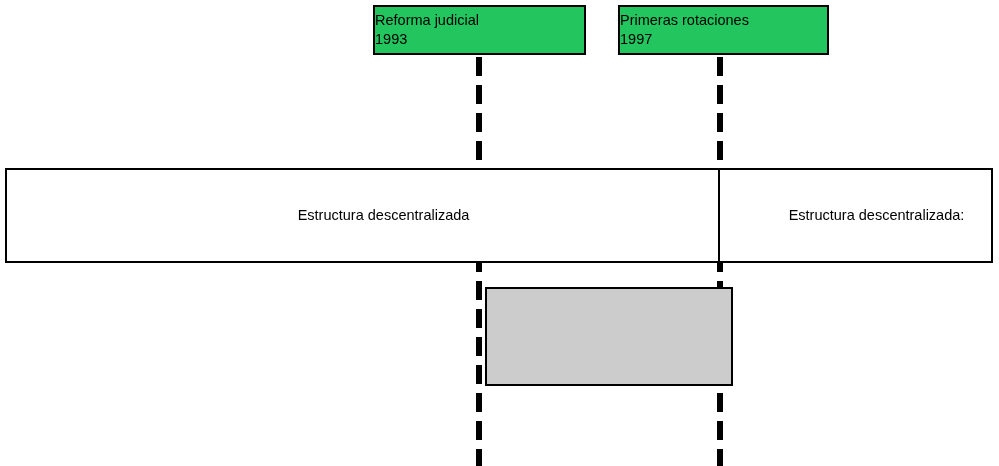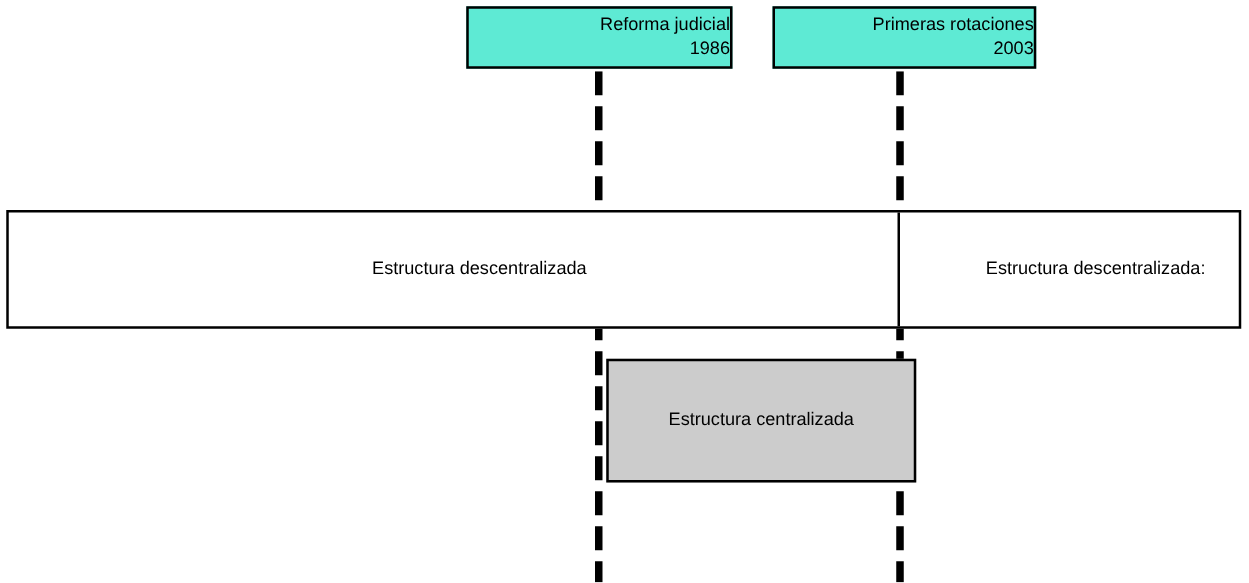--- a/index.html
+++ b/index.html
@@ -17,24 +17,24 @@
     height: 466px;
     background: #ffffff;
     overflow: hidden;
   }
 
   
   .event-box {
     position: absolute;
     box-sizing: border-box;
     border: 2px solid #000000;
-    background: #5eead4;
+    background: #22c55e;
     display: flex;
     flex-direction: column;
-    align-items: flex-end;
+    align-items: flex-start;
     justify-content: center;
     line-height: 1.28;
     font-size: 14.5px;
     white-space: nowrap;
   }
   .event-box .event-label,
   .event-box .event-year {
     display: block;
   }
 
@@ -111,37 +111,36 @@
   #centralized-box .cbox-line-1,
   #centralized-box .cbox-line-2 { display: block; }
 </style>
 </head>
 <body>
 
 <div id="diagram">
 
   <div class="event-box" id="event-box-1">
     <span class="event-label">Reforma judicial</span>
-    <span class="event-year">1986</span>
+    <span class="event-year">1993</span>
   </div>
 
   <div class="event-box" id="event-box-2">
     <span class="event-label">Primeras rotaciones</span>
-    <span class="event-year">2003</span>
+    <span class="event-year">1997</span>
   </div>
 
   <div class="marker-line" id="marker-line-1"></div>
   <div class="marker-line" id="marker-line-2"></div>
 
   <div id="structure-bar">
     <div class="bar-segment" id="bar-segment-early">
       <span class="seg-line-1">Estructura descentralizada</span>
     </div>
     <div class="bar-segment" id="bar-segment-late">
       <span class="seg-line-1">Estructura descentralizada:</span>
     </div>
   </div>
 
   <div id="centralized-box">
-    <span class="cbox-line-1">Estructura centralizada</span>
   </div>
 
 </div>
 
 </body></html>

